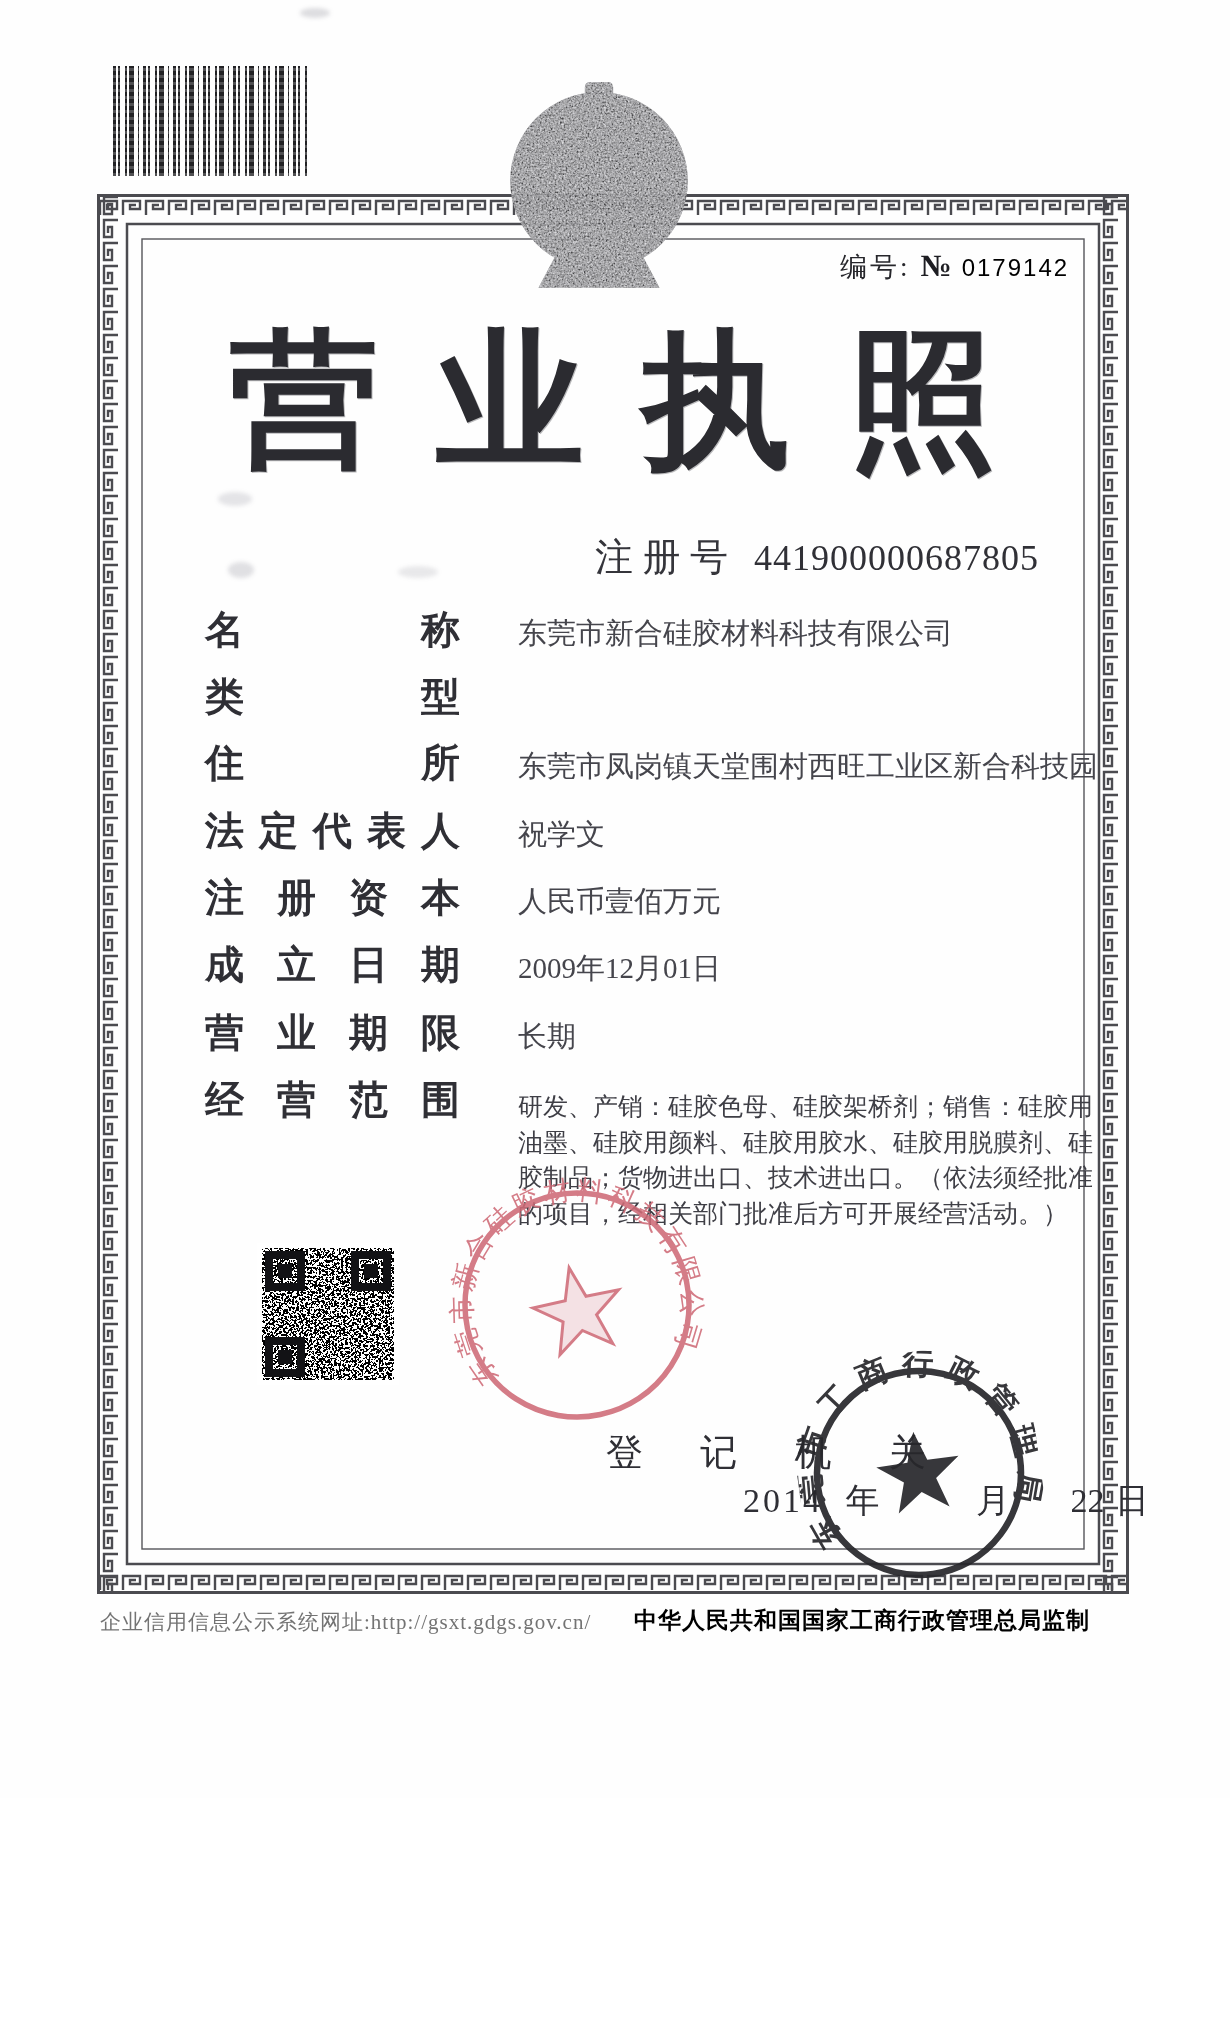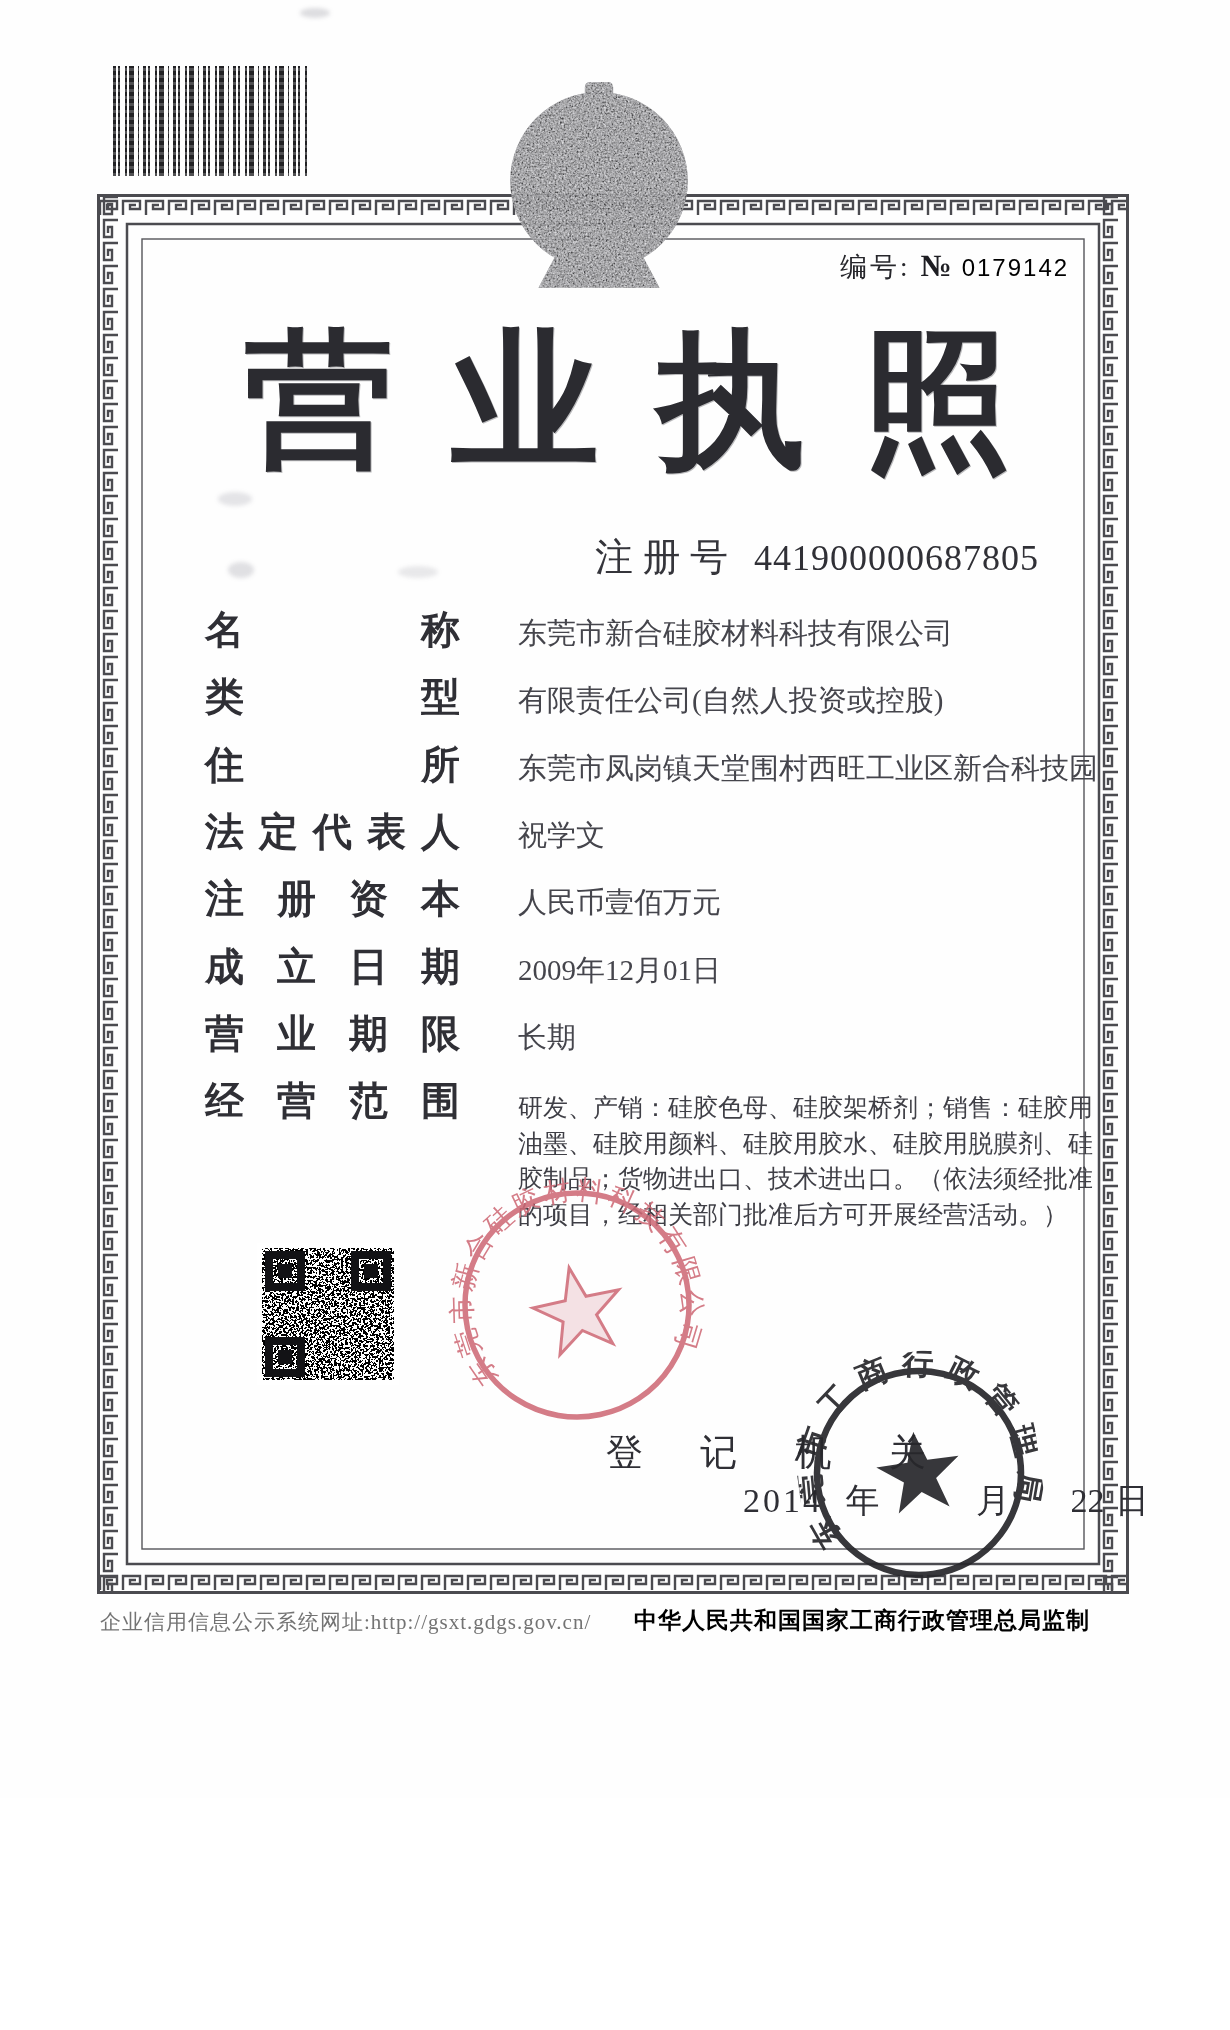--- a/index.html
+++ b/index.html
@@ -23,21 +23,21 @@
   
   .emblem{position:absolute;left:498px;top:80px;width:202px;height:222px;z-index:2;opacity:.94;}
   .frame-svg{position:absolute;left:97px;top:194px;z-index:1;}
   
   .serial{position:absolute;left:840px;top:248px;display:flex;align-items:baseline;gap:10px;z-index:3;}
   .serial .lbl{font-size:27px;letter-spacing:3px;color:#26262b;}
   .serial .mark{font-size:31px;font-weight:bold;color:#1d1d22;}
   .serial .num{font-family:Liberation Sans, sans-serif;font-size:24px;letter-spacing:2px;color:#000000;}
   
   .title{
-    position:absolute;left:112px;top:322px;width:1032px;margin:0;text-align:center;
+    position:absolute;left:97px;top:322px;width:1032px;margin:0;text-align:center;
     font-family:"Liberation Sans",sans-serif;font-weight:bold;font-size:148px;line-height:1.05;
     letter-spacing:58px;text-indent:58px;color:#2b2b30;
     text-shadow:1px 1px 0 rgba(60,60,65,.35);z-index:2;
   }
   
   .regno{position:absolute;left:595px;top:532px;display:flex;align-items:baseline;gap:26px;z-index:2;}
   .regno .lbl{font-size:38px;color:#35353b;}
   .regno .val{font-size:36px;letter-spacing:1px;color:#303036;}
   
   .fields{position:absolute;left:205px;top:610px;width:905px;z-index:2;}
@@ -135,21 +135,20 @@
           <span>名</span>
           <span>称</span>
         </div>
         <div class="field-value">东莞市新合硅胶材料科技有限公司</div>
       </div>
       <div class="field-row">
         <div class="field-label">
           <span>类</span>
           <span>型</span>
         </div>
-        <div class="field-value">有限责任公司(自然人投资或控股)</div>
       </div>
       <div class="field-row">
         <div class="field-label">
           <span>住</span>
           <span>所</span>
         </div>
         <div class="field-value">东莞市凤岗镇天堂围村西旺工业区新合科技园</div>
       </div>
       <div class="field-row">
         <div class="field-label">

